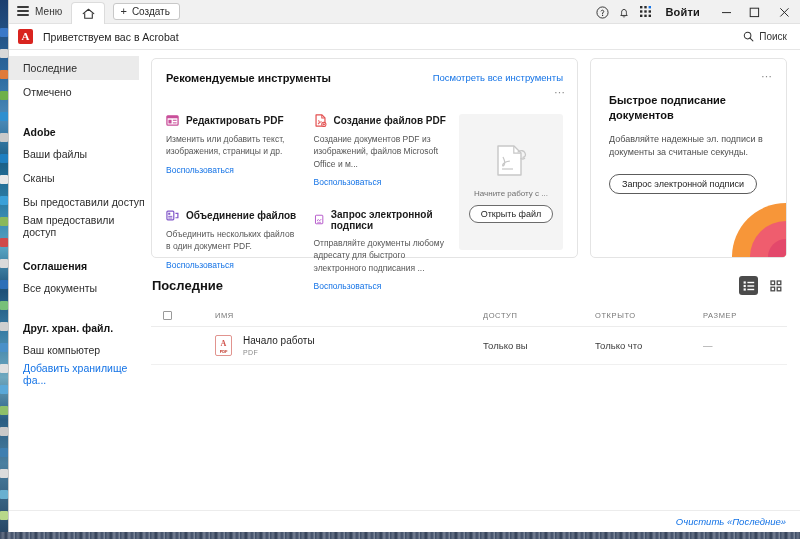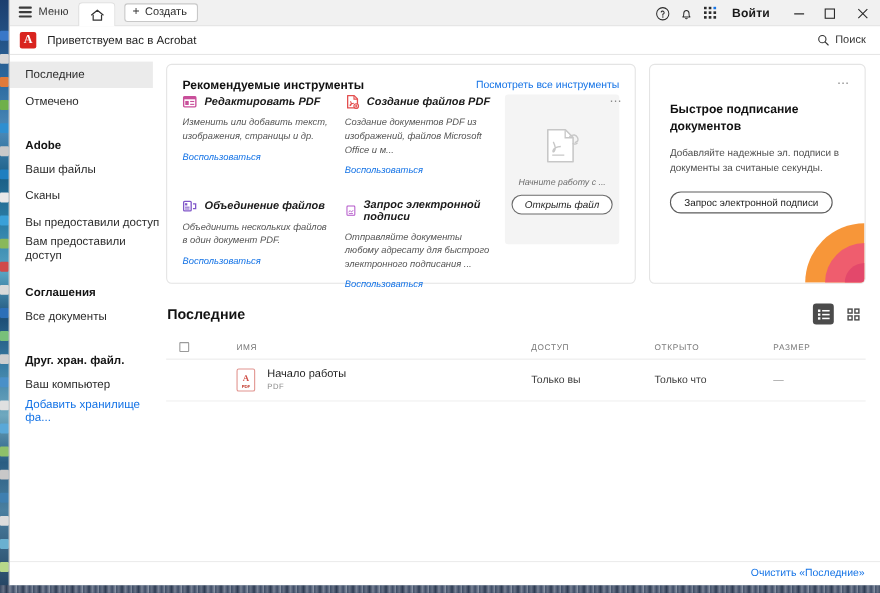--- a/index.html
+++ b/index.html
@@ -138,21 +138,21 @@
 
   .tools-head { display: flex; align-items: flex-start; }
   .tools-title { font-size: 11px; font-weight: bold; color: #111; }
   .viewall {
     margin-left: auto; font-size: 9.5px; color: #1473e6;
   }
   .dots { font-size: 11px; color: #8a8a8a; letter-spacing: 1px; line-height: 1; }
   .tools-dots { position: absolute; right: 11px; top: 28px; }
   .promo-dots { position: absolute; right: 13px; top: 12px; }
 
-  .tools-area { display: flex; margin-top: 2px; font-style: italic; }
+  .tools-area { display: flex; margin-top: 30px; }
   .tool-grid {
     flex: 1 1 auto; display: grid;
     grid-template-columns: 1fr 1fr; gap: 22px 14px; padding-right: 12px;
   }
   .tool-hd { display: flex; align-items: center; gap: 7px; }
   .tool-name { font-size: 10px; font-weight: bold; color: #1a1a1a; }
   .tool-desc {
     font-size: 8.5px; color: #555; line-height: 1.45; margin-top: 6px;
     max-width: 148px;
   }
@@ -225,21 +225,21 @@
   .cellv { font-size: 9.5px; color: #3b3b3b; }
   .dash { font-size: 9.5px; color: #9a9a9a; }
 
   
   .footer {
     flex: 0 0 22px; height: 22px; background: #fff;
     border-top: 1px solid #ececec;
     display: flex; align-items: center; justify-content: flex-end;
     padding-right: 14px;
   }
-  .clear-link { font-size: 9.5px; color: #1473e6; }
+  .clear-link { font-size: 9.5px; color: #1473e6; font-style: italic; }
 </style>
 </head>
 <body>
 
 <div id="desktop">
   <div id="desktop-icons">
     <i style="background:#3a78c8"></i>
       <i style="background:#d8d8d8"></i>
     <i style="background:#e07a3a"></i>
       <i style="background:#6fb04a"></i>

